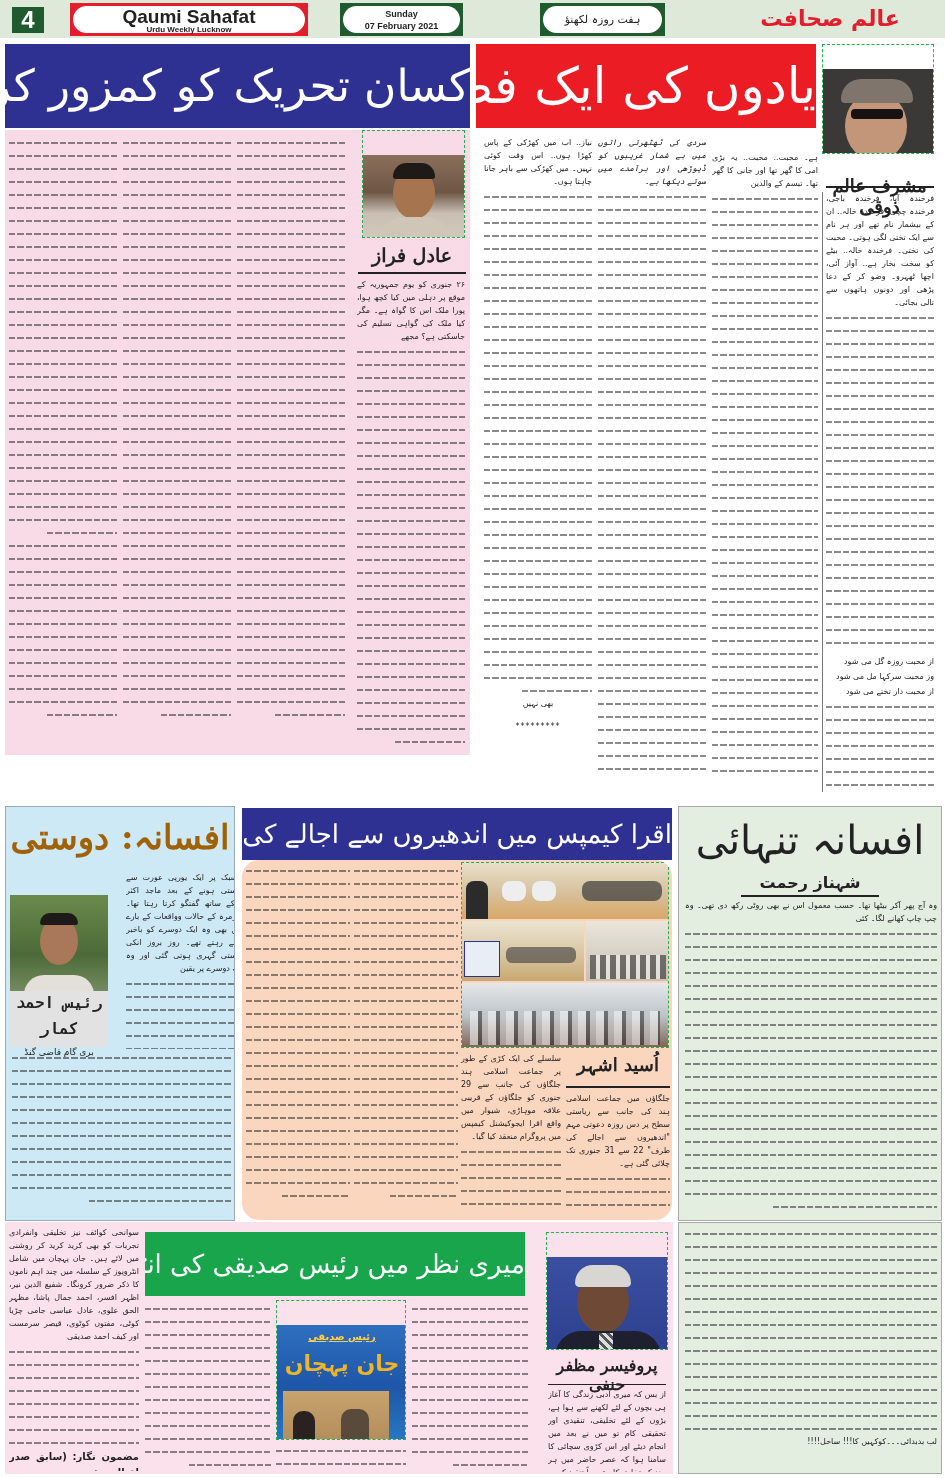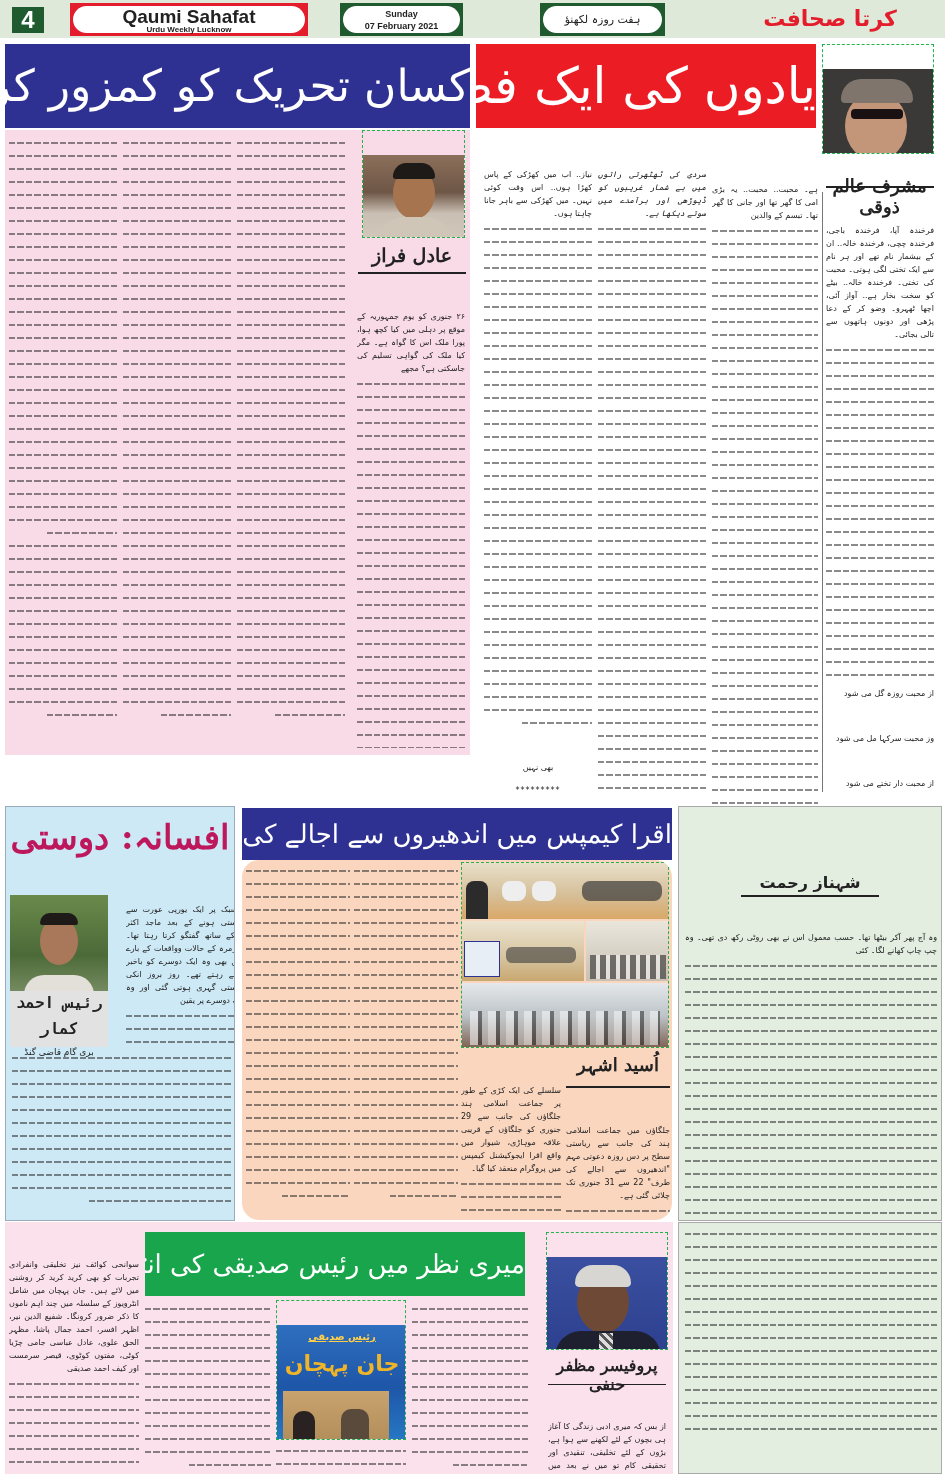--- a/index.html
+++ b/index.html
@@ -24,21 +24,21 @@
   .banner-green { background: #18a54b; }
 
   .panel { position: absolute; overflow: hidden; }
   .pink { background: #f9dbe7; }
   .lightblue { background: #cde9f5; }
   .peach { background: #fbd6bf; }
   .mint { background: #e3ede0; }
   .lightpink { background: #fbe1ec; }
 
   .col-text { position: absolute; direction: rtl; text-align: justify; font: 8px/13px "DejaVu Sans", sans-serif; color: #222; overflow: hidden; }
-  .col-text p { margin-bottom: 2px; margin-top: 32px; }
+  .col-text p { margin-bottom: 2px; }
   .line { display: block; height: 13px; border-bottom: 0; position: relative; }
   .line::after { content: ""; position: absolute; right: 0; left: 0; top: 6px; height: 2px; background: repeating-linear-gradient(90deg, #2a2a2a 0 6px, transparent 6px 8px, #2a2a2a 8px 15px, transparent 15px 17px); opacity: .55; }
   .line.short::after { left: 35%; }
 
   .photo { position: absolute; border: 1px dashed #22b14c; overflow: hidden; }
   .byline { position: absolute; direction: rtl; text-align: center; font: bold 17px "DejaVu Serif", serif; color: #222; }
   .rule { position: absolute; height: 2px; background: #222; }
 
   .avatar-bg { width: 100%; height: 100%; position: relative; margin-top: 24px; }
   .divider-v { position: absolute; width: 1px; background: #777; }
@@ -56,21 +56,21 @@
   </div>
   <div class="date-box">
     <div class="date-inner">
       <div>Sunday</div>
       <div>07 February 2021</div>
     </div>
   </div>
   <div class="urdu-small-box">
     <div class="urdu-small-inner">ہفت روزہ لکھنؤ</div>
   </div>
-  <div class="urdu-masthead">کرتا صحافت</div>
+  <div class="urdu-masthead">عالم صحافت</div>
 </div>
 
 <div class="banner banner-blue" style="left:5px;top:44px;width:465px;height:84px;font-size:44px;line-height:84px;">کسان تحریک کو کمزور کرنے کی کوشش</div>
 
 <div class="panel pink" style="left:5px;top:130px;width:465px;height:625px;">
 
   <div class="col-text" style="left:4px;top:6px;width:108px;height:610px;">
     <span class="line"></span>
       <span class="line"></span>
       <span class="line"></span>
@@ -447,21 +447,21 @@
     <span class="line"></span>
     <span class="line"></span>
     <span class="line"></span>
     <span class="line"></span>
     <span class="line short"></span>
   <p style="text-align:center;">بھی نہیں</p>
   <p style="text-align:center;margin-top:10px;letter-spacing:1px;">*********</p>
 </div>
 
 <div class="panel lightblue" style="left:5px;top:806px;width:230px;height:415px;border:1px solid #9ab;">
-  <div class="byline" style="left:0;top:10px;width:228px;height:50px;font-size:34px;color:#be185d;">افسانہ: دوستی</div>
+  <div class="byline" style="left:0;top:10px;width:228px;height:50px;font-size:34px;color:#a16207;">افسانہ: دوستی</div>
   <div class="photo" style="left:4px;top:64px;width:98px;height:120px;border:none;">
     <div class="avatar-bg" style="background:linear-gradient(180deg,#6a8a4c 0%,#4c6a38 50%,#8fa07a 100%);">
       <div style="position:absolute;left:30px;top:22px;width:38px;height:48px;border-radius:50%;background:#a9775a;"></div>
       <div style="position:absolute;left:30px;top:18px;width:38px;height:12px;border-radius:18px 18px 4px 4px;background:#1d1a18;"></div>
       <div style="position:absolute;left:14px;top:80px;width:70px;height:42px;border-radius:20px 20px 0 0;background:#e3e0da;"></div>
     </div>
   </div>
   <div style="position:absolute;left:4px;top:184px;width:98px;height:56px;background:#e2e2e2;">
     <div class="byline" style="position:static;font-size:16px;line-height:26px;font-family:Liberation Mono, monospace;">رئیس احمد کمار</div>
     <div style="direction:rtl;text-align:center;font:9px 'DejaVu Sans',sans-serif;color:#222;line-height:18px;">بری گام قاضی گنڈ</div>
@@ -582,20 +582,21 @@
   <div class="col-text" style="left:324px;top:232px;width:104px;height:124px;">
     <p>جلگاؤں میں جماعت اسلامی ہند کی جانب سے ریاستی سطح پر دس روزہ دعوتی مہم "اندھیروں سے اجالے کی طرف" 22 سے 31 جنوری تک چلائی گئی ہے۔</p>
     <span class="line"></span>
       <span class="line"></span>
       <span class="line"></span>
       <span class="line"></span>
   </div>
 </div>
 
 <div class="panel mint" style="left:678px;top:806px;width:264px;height:415px;border:1px solid #aaa;">
+  <div class="byline" style="left:0;top:10px;width:262px;height:54px;font-size:40px;font-weight:normal;">افسانہ تنہائی</div>
   <div class="byline" style="left:60px;top:66px;width:142px;height:22px;font-size:16px;font-family:'DejaVu Sans',sans-serif;">شہناز رحمت</div>
   <div class="rule" style="left:62px;top:88px;width:138px;"></div>
   <div class="col-text" style="left:6px;top:92px;width:252px;height:318px;">
     <p>وہ آج پھر آکر بیٹھا تھا۔ حسب معمول اس نے بھی روٹی رکھ دی تھی۔ وہ چپ چاپ کھانے لگا۔ کئی</p>
     <span class="line"></span>
       <span class="line"></span>
       <span class="line"></span>
       <span class="line"></span>
       <span class="line"></span>
       <span class="line"></span>

